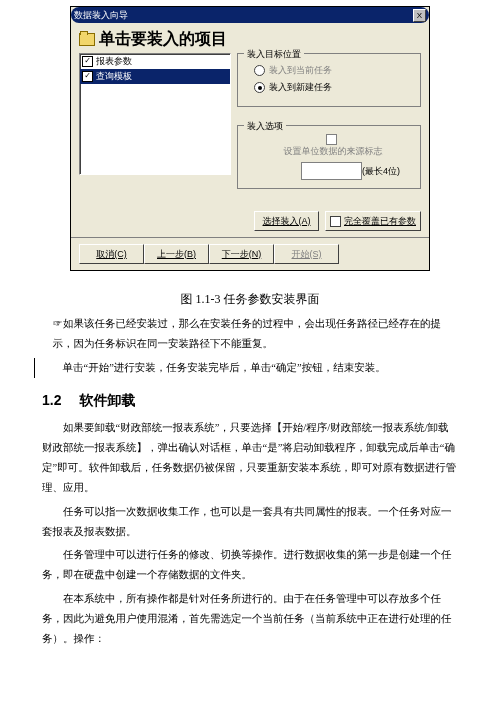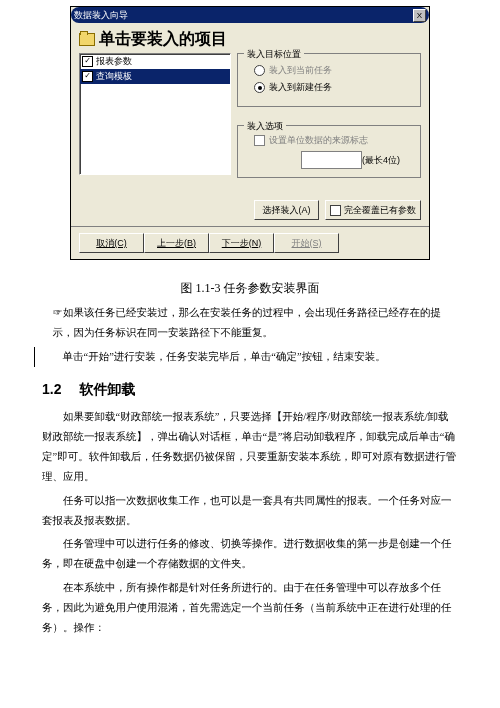--- a/index.html
+++ b/index.html
@@ -101,31 +101,31 @@
   .radio.disabled { color:#808080; }
   .rbox {
     width:9px;height:9px;border:1px solid #404040;border-radius:50%;
     margin-right:4px; background:#fff; display:flex;align-items:center;justify-content:center;
   }
   .rbox .dot{width:4px;height:4px;border-radius:50%;background:#000;}
   .chkbox {
     width:9px;height:9px;border:1px solid #808080;background:#fff;
     margin-right:4px;
   }
-  .chkline{display:flex;align-items:center;font-size:9px;color:#808080;margin:2px 0 4px 8px;}
+  .chkline{display:flex;align-items:center;font-size:9px;color:#808080;margin:2px 0 4px 8px;flex-direction:column;}
   .option-input{
     display:flex;justify-content:flex-end;align-items:center;
     margin:2px 8px 0 8px;
   }
   .option-input input{
     width:55px;height:14px;font-size:9px;
     border:1px solid #808080;background:#fff;
   }
   .hint{font-size:9px;color:#000;margin-right:4px;}
-  .btnrow { display:flex; justify-content:flex-end; gap:6px; margin-top:4px; }
+  .btnrow { display:flex; justify-content:flex-end; gap:6px; margin-top:4px;text-decoration:underline; }
   .btn95 {
     min-width:55px; height:18px;
     background:#ece9d8;
     border:1px solid #404040;
     border-top-color:#fff;border-left-color:#fff;
     font-size:9px;
     display:flex;align-items:center;justify-content:center;
     padding:0 4px;
   }
   .btn95.disabled{color:#808080;}

